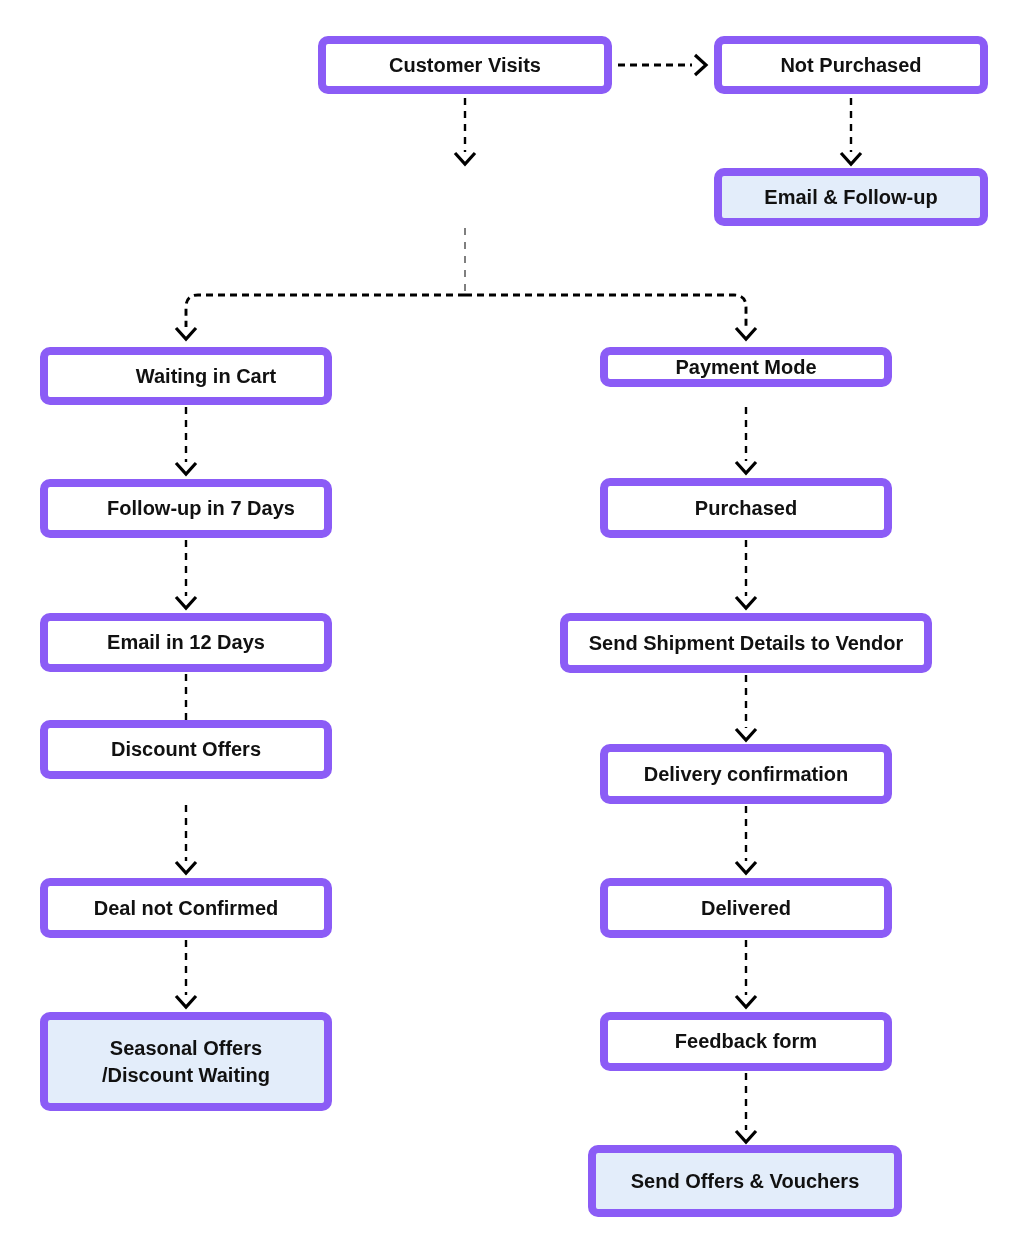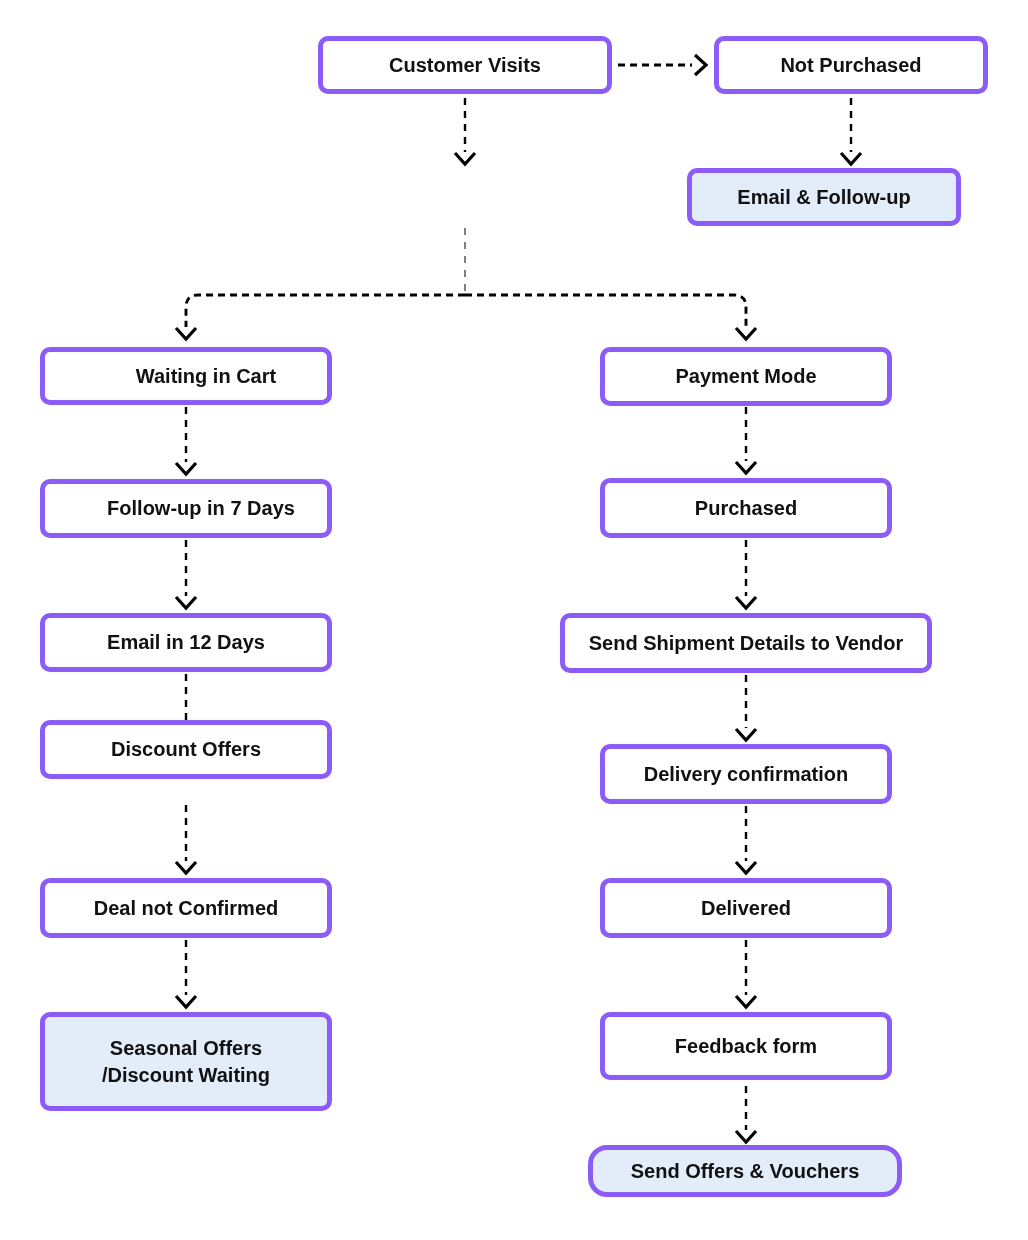--- a/index.html
+++ b/index.html
@@ -19,55 +19,55 @@
     position: absolute;
     left: 0;
     top: 0;
     width: 1028px;
     height: 1240px;
     pointer-events: none;
   }
   .node {
     position: absolute;
     box-sizing: border-box;
-    border: 5px solid #8b5cf6;
+    border: 8px solid #8b5cf6;
     border-radius: 10px;
     background: #ffffff;
     display: flex;
     flex-direction: column;
     align-items: center;
     justify-content: center;
     text-align: center;
     font-size: 20px;
     font-weight: bold;
     color: #111111;
     line-height: 1.35;
     padding: 2px 8px;
   }
   .node.highlight {
     background: #e3edfa;
   }
   
   #n-customer-visits      { left: 318px; top: 36px;   width: 294px; height: 58px; }
   #n-not-purchased        { left: 714px; top: 36px;   width: 274px; height: 58px; }
   #n-items-in-cart        { left: 318px; top: 168px;  width: 294px; height: 58px; }
-  #n-email-follow-up      { left: 687px; top: 168px;  width: 274px; height: 58px; }
+  #n-email-follow-up      { left: 714px; top: 168px;  width: 274px; height: 58px; }
   #n-waiting-in-cart      { left: 40px;  top: 347px;  width: 292px; height: 58px; padding-left: 48px; }
   #n-follow-up-7-days     { left: 40px;  top: 479px;  width: 292px; height: 59px; padding-left: 38px; }
   #n-email-12-days        { left: 40px;  top: 613px;  width: 292px; height: 59px; }
   #n-discount-offers      { left: 40px;  top: 720px;  width: 292px; height: 59px; }
   #n-deal-not-confirmed   { left: 40px;  top: 878px;  width: 292px; height: 60px; }
   #n-seasonal-offers      { left: 40px;  top: 1012px; width: 292px; height: 99px; text-align: right; }
-  #n-payment-mode         { left: 600px; top: 347px;  width: 292px; height: 59px; justify-content: center; }
+  #n-payment-mode         { left: 600px; top: 347px;  width: 292px; height: 40px; justify-content: center; }
   #n-purchased            { left: 600px; top: 478px;  width: 292px; height: 60px; }
   #n-send-shipment        { left: 560px; top: 613px;  width: 372px; height: 60px; }
   #n-delivery-confirm     { left: 600px; top: 744px;  width: 292px; height: 60px; }
   #n-delivered            { left: 600px; top: 878px;  width: 292px; height: 60px; text-align: center; }
-  #n-feedback-form        { left: 600px; top: 1012px; width: 292px; height: 68px; }
-  #n-send-offers-vouchers { left: 588px; top: 1145px; width: 314px; height: 52px; border-radius: 19px; }
+  #n-feedback-form        { left: 600px; top: 1012px; width: 292px; height: 59px; }
+  #n-send-offers-vouchers { left: 588px; top: 1145px; width: 314px; height: 72px; }
 
   .edge-shaft {
     stroke: #000000;
     stroke-width: 2.4;
     stroke-dasharray: 7 6;
     fill: none;
   }
   .edge-shaft.thick {
     stroke-width: 2.9;
     stroke-dasharray: 7 5;

